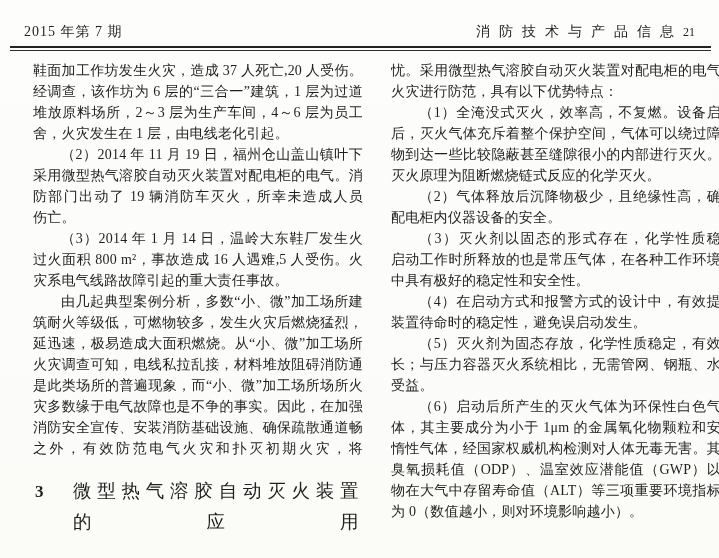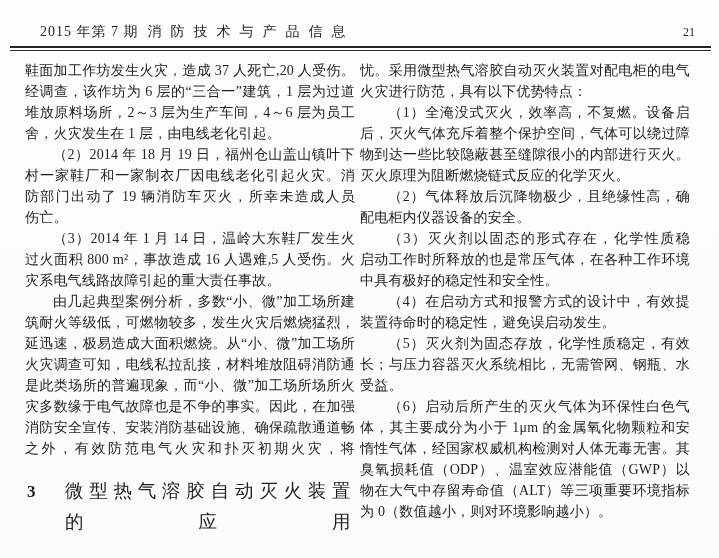--- a/index.html
+++ b/index.html
@@ -12,51 +12,51 @@
     position: relative;
     width: 719px; height: 558px;
     background: linear-gradient(180deg, #fdfdfc 0%, #fcfcfa 60%, #fbfbf8 100%);
     font-family: "Liberation Serif", "DejaVu Serif", serif;
     color: #1f1f1f;
   }
   
   .header {
     display: flex;
     align-items: baseline;
-    padding: 23px 24px 0 40px;
+    padding: 23px 24px 0 24px;
     height: 20px;
   }
   .issue {
     font-size: 14px;
     letter-spacing: 1px;
     white-space: nowrap;
   }
   .journal {
     flex: 1;
-    text-align: left;
+    text-align: right;
     font-size: 14px;
     letter-spacing: 9px;
     text-indent: 9px; 
     white-space: nowrap;
   }
   .pageno {
     font-size: 12px;
     white-space: nowrap;
   }
   .rule {
     margin: 3px 8px 0 10px;
     height: 2px;
     border-top: 2.5px solid #242424;
     border-bottom: 1.2px solid #2e2e2e;
   }
   
   .columns {
     display: flex;
-    padding: 9px 24px 0 25px;
-    gap: 5px;
+    padding: 9px 24px 0 33px;
+    gap: 28px;
   }
   .col {
     width: 330px;
     flex: 0 0 330px;
   }
   .line {
     height: 21px;
     line-height: 21px;
     font-size: 14px;
     letter-spacing: 0.2px;
@@ -106,22 +106,22 @@
   <div class="rule"></div>
 
   <div class="columns">
 
     <div class="col">
       <div id="left-lines">
           <div class="line fill">鞋面加工作坊发生火灾，造成 37 人死亡,20 人受伤。</div>
           <div class="line fill">经调查，该作坊为 6 层的“三合一”建筑，1 层为过道和</div>
           <div class="line fill">堆放原料场所，2～3 层为生产车间，4～6 层为员工宿</div>
           <div class="line">舍，火灾发生在 1 层，由电线老化引起。</div>
-          <div class="line fill indent">（2）2014 年 18 月 19 日，福州仓山盖山镇叶下</div>
-          <div class="line fill">村一家鞋厂和一家制衣厂因电线老化引起火灾。消</div>
+          <div class="line fill indent">（2）2014 年 11 月 19 日，福州仓山盖山镇叶下</div>
+          <div class="line fill">采用微型热气溶胶自动灭火装置对配电柜的电气。消</div>
           <div class="line fill">防部门出动了 19 辆消防车灭火，所幸未造成人员</div>
           <div class="line">伤亡。</div>
           <div class="line fill indent">（3）2014 年 1 月 14 日，温岭大东鞋厂发生火灾，</div>
           <div class="line fill">过火面积 800 m²，事故造成 16 人遇难,5 人受伤。火</div>
           <div class="line">灾系电气线路故障引起的重大责任事故。</div>
           <div class="line fill indent">由几起典型案例分析，多数“小、微”加工场所建</div>
           <div class="line fill">筑耐火等级低，可燃物较多，发生火灾后燃烧猛烈，蔓</div>
           <div class="line fill">延迅速，极易造成大面积燃烧。从“小、微”加工场所</div>
           <div class="line fill">火灾调查可知，电线私拉乱接，材料堆放阻碍消防通道</div>
           <div class="line fill">是此类场所的普遍现象，而“小、微”加工场所场所火</div>

